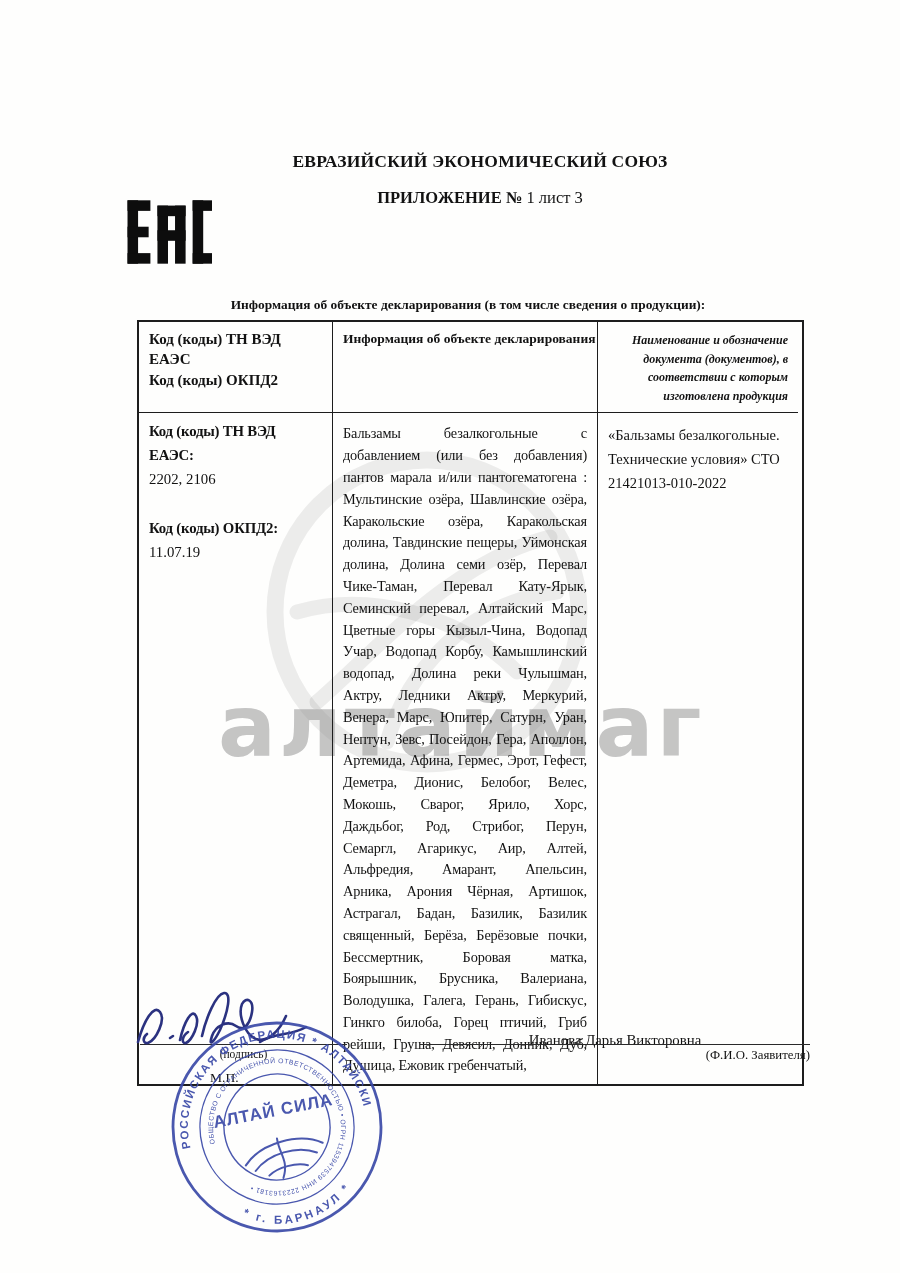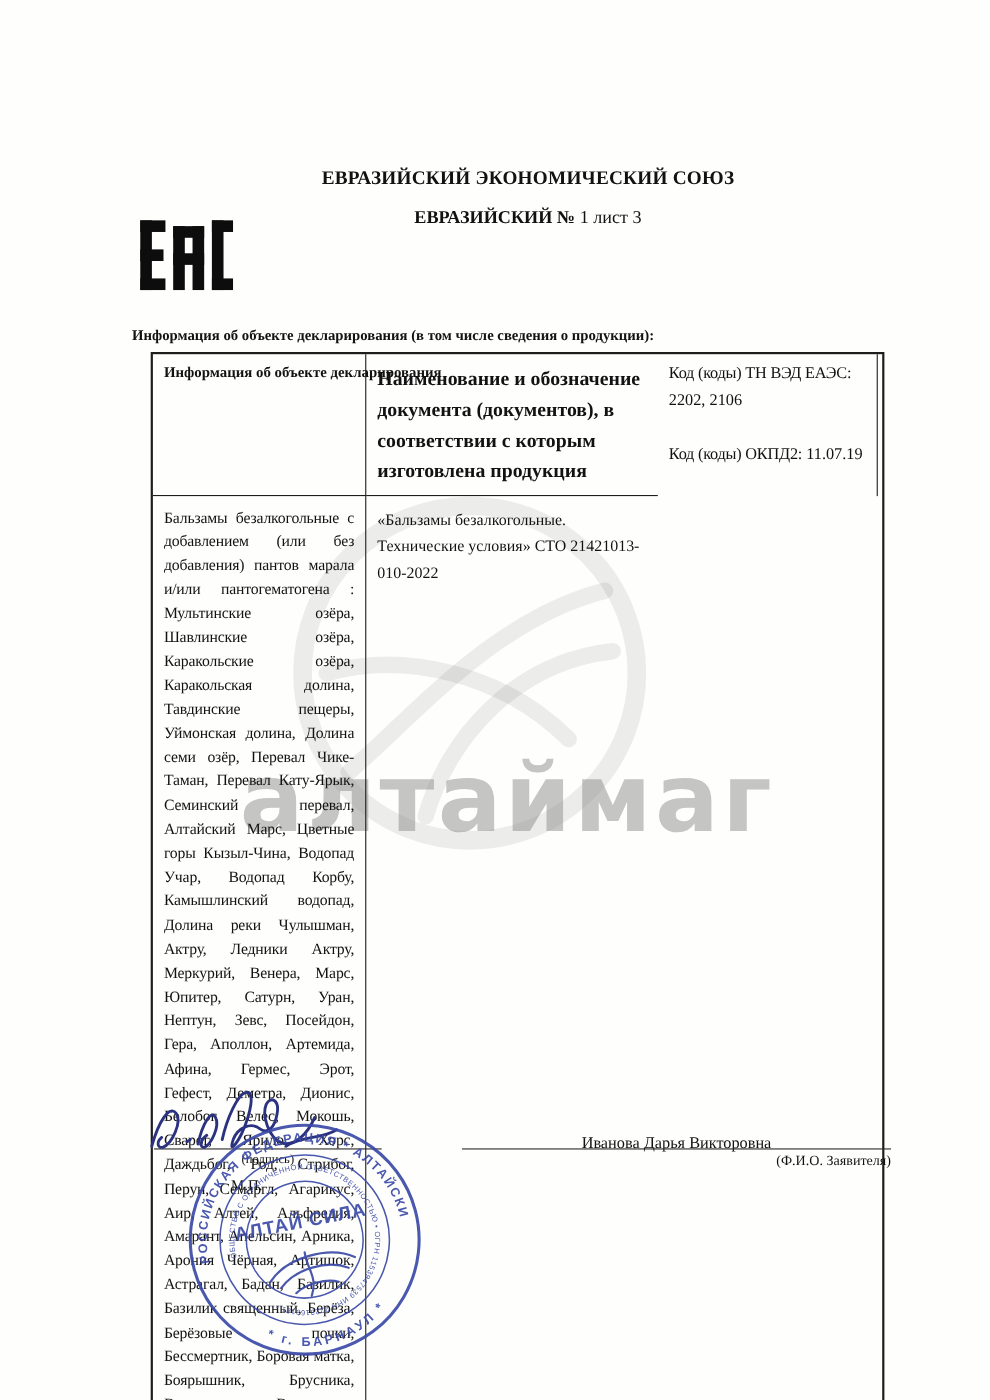--- a/index.html
+++ b/index.html
@@ -24,37 +24,37 @@
     font-family:"DejaVu Sans", sans-serif; font-weight:bold;
     font-size:86px; letter-spacing:3px; color:rgba(140,140,140,.50);
     white-space:nowrap;
   }
   .wm-tagline{
     left:137px; width:663px; top:782px; z-index:0; text-align:center;
     font-family:"DejaVu Sans", sans-serif; font-weight:bold;
     font-size:28px; letter-spacing:2px; color:rgba(145,145,145,.42);
   }
   
-  .intro{left:120px; right:84px; top:297px; text-align:left;
+  .intro{left:120px; right:84px; top:297px; text-align:center;
          font-weight:bold; font-size:13.4px; z-index:2;}
   
   .tbl{
     left:137px; top:320px; width:663px; z-index:2;
     display:grid; grid-template-columns:194px 265px 200px;
     border:2px solid #1d1d1d; background:transparent;
   }
   .cell{border-right:1.8px solid #1d1d1d; border-bottom:1.8px solid #1d1d1d;
         padding:7px 10px; background:transparent;}
   .cell.lastcol{border-right:none;}
   .cell.lastrow{border-bottom:none;}
   .th-codes{font-weight:bold; font-size:15px; line-height:1.35;}
   .th-info{font-weight:bold; font-size:13.5px; text-align:center; white-space:nowrap; padding-top:9px;}
-  .th-doc{font-weight:bold; font-size:18px; text-align:left; line-height:1.55; padding-top:9px;}
+  .th-doc{font-weight:bold; font-size:12px; text-align:right; line-height:1.55; padding-top:9px;font-style:italic;}
   .body-codes{font-size:14.8px; line-height:1.6;}
-  .body-codes .lbl{font-weight:normal; letter-spacing:-.2px;}
+  .body-codes .lbl{font-weight:bold; letter-spacing:-.2px;}
   .body-codes .gap{height:26px;}
   .body-info{
     font-size:14.3px; line-height:21.8px; letter-spacing:-.15px;
     text-align:justify; min-height:568px; padding-top:10px;
   }
   .body-doc{font-size:14.5px; line-height:24px; padding-top:10px;}
   
   .sig-svg{left:130px; top:990px; width:185px; height:62px; z-index:3;}
   .sig-line{left:140px; width:207px; top:1044px; border-top:1.6px solid #2a2a2a; z-index:2;}
   .sig-cap{left:140px; width:207px; top:1048px; text-align:center; font-size:11.5px; z-index:2;}
@@ -76,21 +76,21 @@
       <circle cx="172" cy="172" r="152" stroke-width="17"></circle>
       <path d="M62,262 C120,212 195,122 295,97" stroke-width="15"></path>
       <path d="M132,302 C152,232 212,162 302,152" stroke-width="15"></path>
       <path d="M42,172 C112,152 202,172 262,232" stroke-width="15"></path>
     </g>
   </svg>
   <div class="abs wm-brand">алтаймаг</div>
 
   <div class="abs hdr">
     <div class="l1">ЕВРАЗИЙСКИЙ ЭКОНОМИЧЕСКИЙ СОЮЗ</div>
-    <div class="l2"><span class="b">ЕВРАЗИЙСКИЙ №</span><span> 1 лист 3</span></div>
+    <div class="l2"><span class="b">ПРИЛОЖЕНИЕ №</span><span> 1 лист 3</span></div>
   </div>
 
   <svg class="abs eac" viewBox="0 0 100 80" aria-hidden="true">
     <g fill="#0d0d0d">
       <rect x="4" y="4" width="12" height="72"></rect>
       <rect x="4" y="4" width="26" height="12"></rect>
       <rect x="4" y="34" width="24" height="12"></rect>
       <rect x="4" y="64" width="26" height="12"></rect>
       <rect x="38" y="10" width="12" height="66"></rect>
       <rect x="58" y="10" width="12" height="66"></rect>
@@ -99,20 +99,24 @@
       <rect x="78" y="4" width="12" height="72"></rect>
       <rect x="78" y="4" width="22" height="12"></rect>
       <rect x="78" y="64" width="22" height="12"></rect>
     </g>
   </svg>
 
   <div class="abs intro">Информация об объекте декларирования (в том числе сведения о продукции):</div>
 
   <div class="abs tbl">
 
+    <div class="cell th-codes">
+      <div>Код (коды) ТН ВЭД ЕАЭС</div>
+      <div>Код (коды) ОКПД2</div>
+    </div>
     <div class="cell th-info">Информация об объекте декларирования</div>
     <div class="cell lastcol th-doc">Наименование и обозначение документа (документов), в соответствии с которым изготовлена продукция</div>
 
     <div class="cell lastrow body-codes">
       <div class="lbl">Код (коды) ТН ВЭД ЕАЭС:</div>
       <div>2202, 2106</div>
       <div class="gap"></div>
       <div><span class="lbl">Код (коды) ОКПД2:</span><span> 11.07.19</span></div>
     </div>
     <div class="cell lastrow body-info">Бальзамы безалкогольные с добавлением (или без добавления) пантов марала и/или пантогематогена : Мультинские озёра, Шавлинские озёра, Каракольские озёра, Каракольская долина, Тавдинские пещеры, Уймонская долина, Долина семи озёр, Перевал Чике-Таман, Перевал Кату-Ярык, Семинский перевал, Алтайский Марс, Цветные горы Кызыл-Чина, Водопад Учар, Водопад Корбу, Камышлинский водопад, Долина реки Чулышман, Актру, Ледники Актру, Меркурий, Венера, Марс, Юпитер, Сатурн, Уран, Нептун, Зевс, Посейдон, Гера, Аполлон, Артемида, Афина, Гермес, Эрот, Гефест, Деметра, Дионис, Белобог, Велес, Мокошь, Сварог, Ярило, Хорс, Даждьбог, Род, Стрибог, Перун, Семаргл, Агарикус, Аир, Алтей, Альфредия, Амарант, Апельсин, Арника, Арония Чёрная, Артишок, Астрагал, Бадан, Базилик, Базилик священный, Берёза, Берёзовые почки, Бессмертник, Боровая матка, Боярышник, Брусника, Валериана, Володушка, Галега, Герань, Гибискус, Гинкго билоба, Горец птичий, Гриб рейши, Груша, Девясил, Донник, Дуб, Душица, Ежовик гребенчатый,</div>

